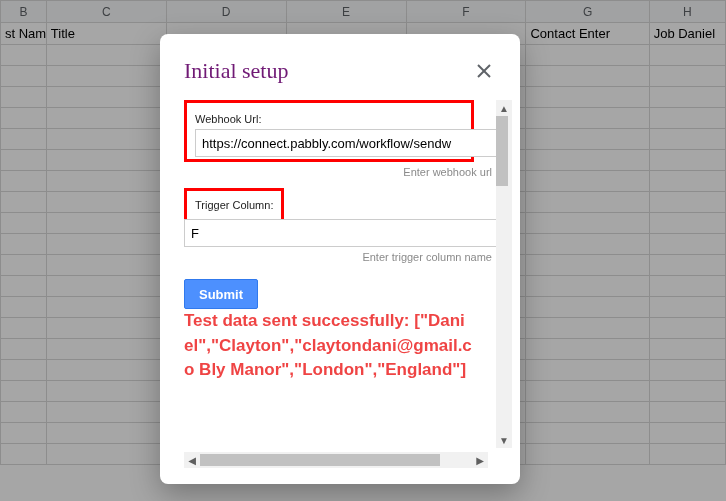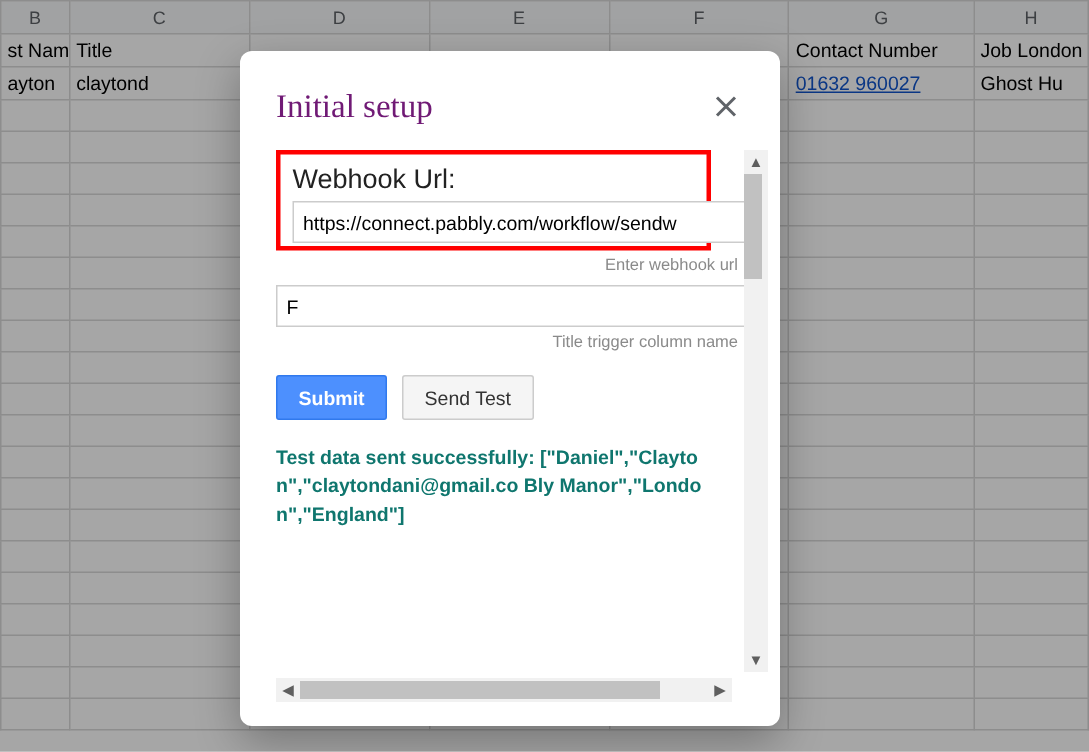--- a/index.html
+++ b/index.html
@@ -85,21 +85,21 @@
     min-height: 0;
   }
   .dialog-body {
     flex: 1;
     overflow: hidden;
     position: relative;
     padding-right: 4px;
   }
   .form-group { margin-bottom: 6px; }
   .form-label {
-    font-size: 18px;
+    font-size: 11px;
     color: #222;
     margin-bottom: 4px;
     display: inline-block;
   }
   .form-input {
     width: 320px;
     height: 28px;
     border: 1px solid #ccc;
     font-size: 13px;
     padding: 3px 6px;
@@ -144,23 +144,22 @@
     border: 1px solid #3079ed;
     color: #fff;
     font-weight: bold;
   }
   .btn-secondary {
     background: #f5f5f5;
     border: 1px solid #ccc;
     color: #333;
   }
   .result-msg {
-    margin-top: 16px;
-    color: #0f766e;
-    font-size: 13px;
+    color: #ef4444;
+    font-size: 17px;
     font-weight: bold;
     line-height: 1.45;
     width: 290px;
     word-break: break-all;
   }
   
   .vscroll {
     width: 16px;
     background: #f1f1f1;
     display: flex;
@@ -225,31 +224,22 @@
       <td class="colhead">F</td>
       <td class="colhead">G</td>
       <td class="colhead">H</td>
     </tr>
     <tr>
       <td>st Name</td>
       <td>Title</td>
       <td></td>
       <td></td>
       <td></td>
-      <td>Contact Number</td>
-      <td>Job London</td>
-    </tr>
-    <tr>
-      <td>ayton</td>
-      <td>claytond</td>
-      <td></td>
-      <td></td>
-      <td></td>
-      <td><span class="link">01632 960027</span></td>
-      <td>Ghost Hu</td>
+      <td>Contact Enter</td>
+      <td>Job Daniel</td>
     </tr>
     <tr>
           <td></td>
           <td></td>
           <td></td>
           <td></td>
           <td></td>
           <td></td>
           <td></td>
         </tr>
@@ -446,29 +436,33 @@
 
       <div class="form-group">
         <div class="red-box-1">
           <div class="form-label">Webhook Url:</div>
           <input class="form-input" type="text" value="https://connect.pabbly.com/workflow/sendw" style="">
         </div>
         <div class="helper">Enter webhook url</div>
       </div>
 
       <div class="form-group">
+        <div>
+          <span class="red-box-2">
+            <span class="form-label">Trigger Column:</span>
+          </span>
+        </div>
         <div class="trigger-input-wrap" style="margin-top:-3px; position:relative; z-index:-0;">
           <input class="form-input" type="text" value="F" style="">
         </div>
-        <div class="helper">Title trigger column name</div>
+        <div class="helper">Enter trigger column name</div>
       </div>
 
       <div class="buttons-row">
         <button class="btn btn-primary">Submit</button>
-        <button class="btn btn-secondary">Send Test</button>
       </div>
 
       <div class="result-msg">Test data sent successfully: ["Daniel","Clayton","claytondani@gmail.co Bly Manor","London","England"]</div>
 
     </div>
 
     <div class="vscroll">
       <div class="arrow">▲</div>
       <div class="track">
         <div class="thumb"></div>

